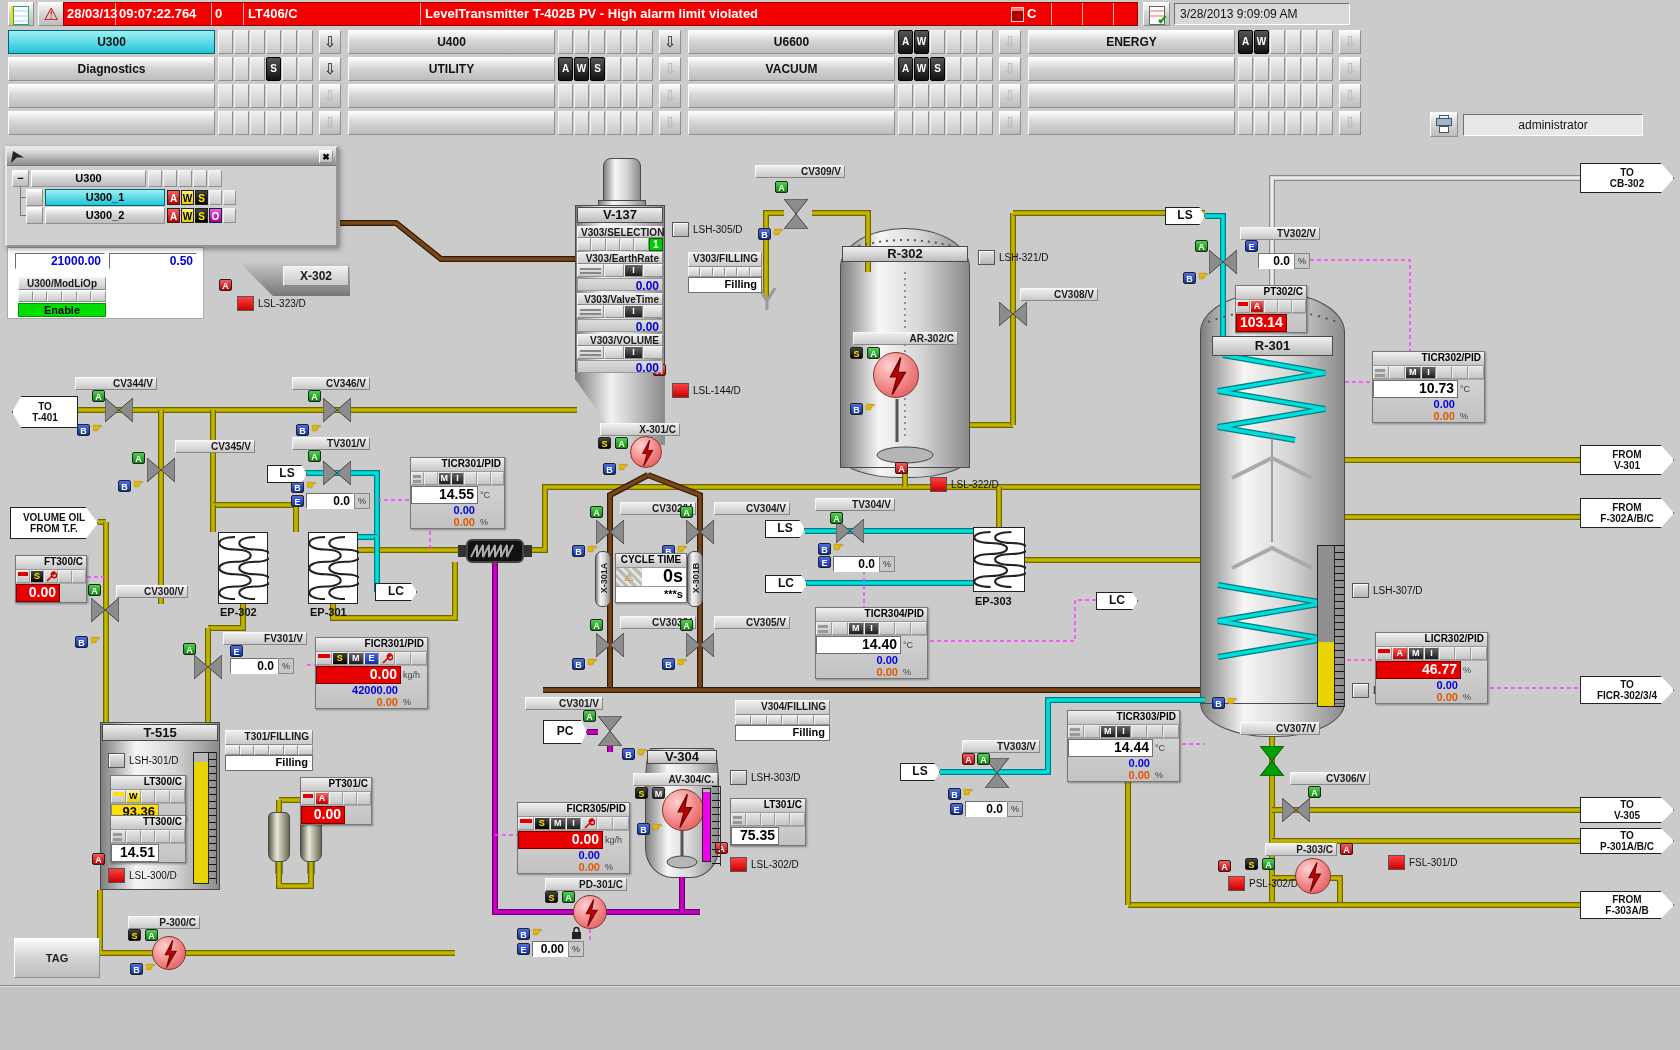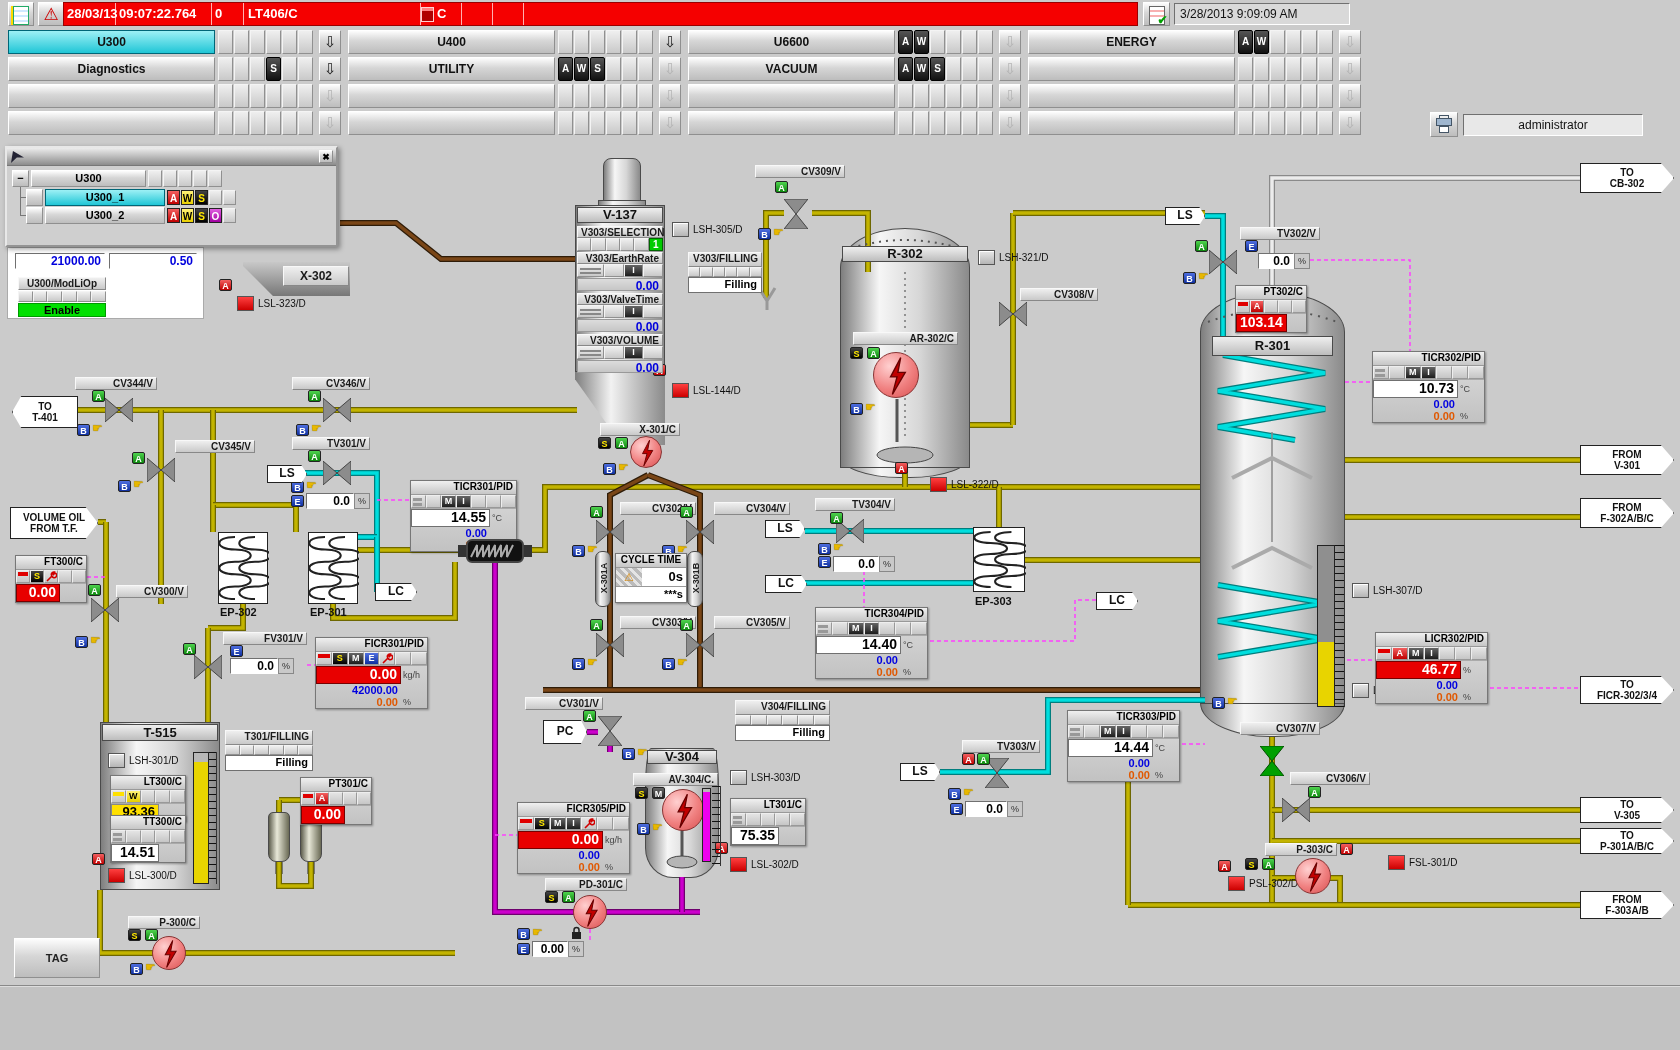--- a/index.html
+++ b/index.html
@@ -55,20 +55,21 @@
 </head>
 <body>
 
 <div class="abs raised" style="left:8px;top:2px;width:26px;height:24px;text-align:center"><span style="display:inline-block;width:14px;height:17px;margin-top:3px;background:linear-gradient(180deg,#fff 0 3px,#cfe8ff 3px 5px,#fff 5px 8px,#cfe8ff 8px 10px,#fff 10px 13px,#cfe8ff 13px 15px,#fff 15px);border:1px solid #2a6;box-shadow:-2px 0 0 #ffd900;"></span></div>
 <div class="abs raised" style="left:38px;top:2px;width:26px;height:24px;text-align:center"><span style="color:#cc0000;font-size:17px;line-height:24px;">⚠</span></div>
 <div class="abs" style="left:63px;top:2px;width:1075px;height:24px;background:#f50000;border:1px solid #900;display:flex;color:#fff;font-weight:bold;font-size:13px;line-height:22px;">
   <div style="width:48px;border-right:1px solid #ffb0b0;padding-left:3px">28/03/13</div>
   <div style="width:92px;border-right:1px solid #ffb0b0;padding-left:3px">09:07:22.764</div>
   <div style="width:28px;border-right:1px solid #ffb0b0;padding-left:3px">0</div>
   <div style="width:172px;border-right:1px solid #ffb0b0;padding-left:4px">LT406/C</div>
+  <div style="width:586px;padding-left:4px">LevelTransmitter T-402B PV - High alarm limit violated</div>
   <div style="width:40px;display:flex;align-items:center">
       <span style="width:11px;height:13px;background:#b00000;border:1px solid #ffd0d0;display:inline-block;margin-right:3px;box-shadow:inset 0 3px 0 #ff8080;"></span>
       <span>C</span>
     </div>
   <div style="width:30px;border-left:1px solid #ffb0b0"></div>
   <div style="width:30px;border-left:1px solid #ffb0b0"></div>
   <div style="flex:1;border-left:1px solid #ffb0b0"></div>
 </div>
 <div class="abs raised" style="left:1143px;top:2px;width:27px;height:24px;text-align:center">
   <span style="display:inline-block;width:14px;height:17px;margin-top:3px;background:linear-gradient(180deg,#fff 0 3px,#f8b0b0 3px 5px,#fff 5px 8px,#f8b0b0 8px 10px,#fff 10px);border:1px solid #666;position:relative;"><span style="position:absolute;right:-4px;bottom:-3px;color:#00a000;font-size:12px;font-weight:bold;">✔</span></span>
@@ -613,21 +614,21 @@
     </div>
     <div class="abs bdg bE" style="position: absolute; left: 517px; top: 943px;">E</div>
     <div class="abs vb" style="position: absolute; left: 532px; top: 941px; width: 52px;">
       <div class="vbv">0.00</div>
       <div class="vbu">%</div>
     </div>
     <div class="abs" style="position: absolute; left: 570px; top: 926px; width: 13px; height: 14px;"><svg width="13" height="14">
         <rect x="2" y="6" width="9" height="7" fill="#222"></rect>
         <path d="M4,6 V4 a2.5,2.5 0 0 1 5,0 V6" stroke="#222" stroke-width="1.5" fill="none"></path>
       </svg></div>
-    <div class="abs fp" style="position: absolute; left: 410px; top: 480px; width: 107px;">
+    <div class="abs fp" style="position: absolute; left: 410px; top: 457px; width: 95px;">
       <div class="fphd">TICR301/PID</div>
       <div class="fpcells">
         <div class="fpc">
           <span style="position:absolute;left:1px;top:2px;width:70%;height:3px;background:#999;box-shadow:0 5px 0 #999"></span>
         </div>
         <div class="fpc"></div>
         <div class="fpc dark">M</div>
         <div class="fpc dark">I</div>
         <div class="fpc"></div>
         <div class="fpc"></div>
@@ -1039,21 +1040,21 @@
       </div>
       <div class="cell" style="flex: 1 1 0%;"></div>
       <div class="cell dark fpc" style="flex: 1 1 0%;">I</div>
       <div class="cell" style="flex: 1 1 0%;"></div>
     </div>
     <div class="abs" style="position: absolute; left: 577px; top: 360px; width: 86px; height: 13px; font-size: 12px; font-weight: bold; color: rgb(0, 0, 221); text-align: right; padding-right: 3px; background: linear-gradient(rgb(220, 220, 220), rgb(198, 198, 198)); border: 1px solid rgb(153, 153, 153);">0.00</div>
     <div class="abs fp" style="position: absolute; left: 615px; top: 553px; width: 72px;">
       <div class="fphd" style="text-align: center;">CYCLE TIME</div>
       <div style="display: flex; height: 18px; background: rgb(255, 255, 255); border-bottom: 1px solid rgb(153, 153, 153);">
         <div style="width: 26px; background: repeating-linear-gradient(45deg, rgb(187, 187, 187) 0px, rgb(187, 187, 187) 3px, rgb(229, 229, 229) 3px, rgb(229, 229, 229) 6px); text-align: center; font-size: 11px; line-height: 18px; color: rgb(208, 128, 0);">⚠</div>
-        <div style="flex: 1 1 0%; font-size: 13px; font-weight: bold; text-align: right; padding: 0px 3px; line-height: 17px;">0s</div>
+        <div style="flex: 1 1 0%; font-size: 18px; font-weight: bold; text-align: right; padding: 0px 3px; line-height: 17px;">0s</div>
       </div>
       <div style="height: 15px; background: rgb(255, 255, 255); font-size: 11px; font-weight: bold; text-align: right; padding: 0px 3px; line-height: 14px;">***s</div>
     </div>
     <div class="abs vessel" style="position: absolute; left: 595px; top: 551px; width: 16px; height: 56px; border-radius: 7px;">
       <div style="position: absolute; left: -18px; top: 21px; width: 52px; transform: rotate(-90deg); font-size: 9px; font-weight: bold; text-align: center; color: rgb(34, 34, 34);">X-301A</div>
     </div>
     <div class="abs vessel" style="position: absolute; left: 687px; top: 551px; width: 16px; height: 56px; border-radius: 7px;">
       <div style="position: absolute; left: -18px; top: 21px; width: 52px; transform: rotate(-90deg); font-size: 9px; font-weight: bold; text-align: center; color: rgb(34, 34, 34);">X-301B</div>
     </div>
     <div class="abs" style="position: absolute; left: 218px; top: 532px; width: 50px; height: 72px; background: rgb(255, 255, 255); border: 1.5px solid rgb(34, 34, 34);"><svg width="50" height="72">

